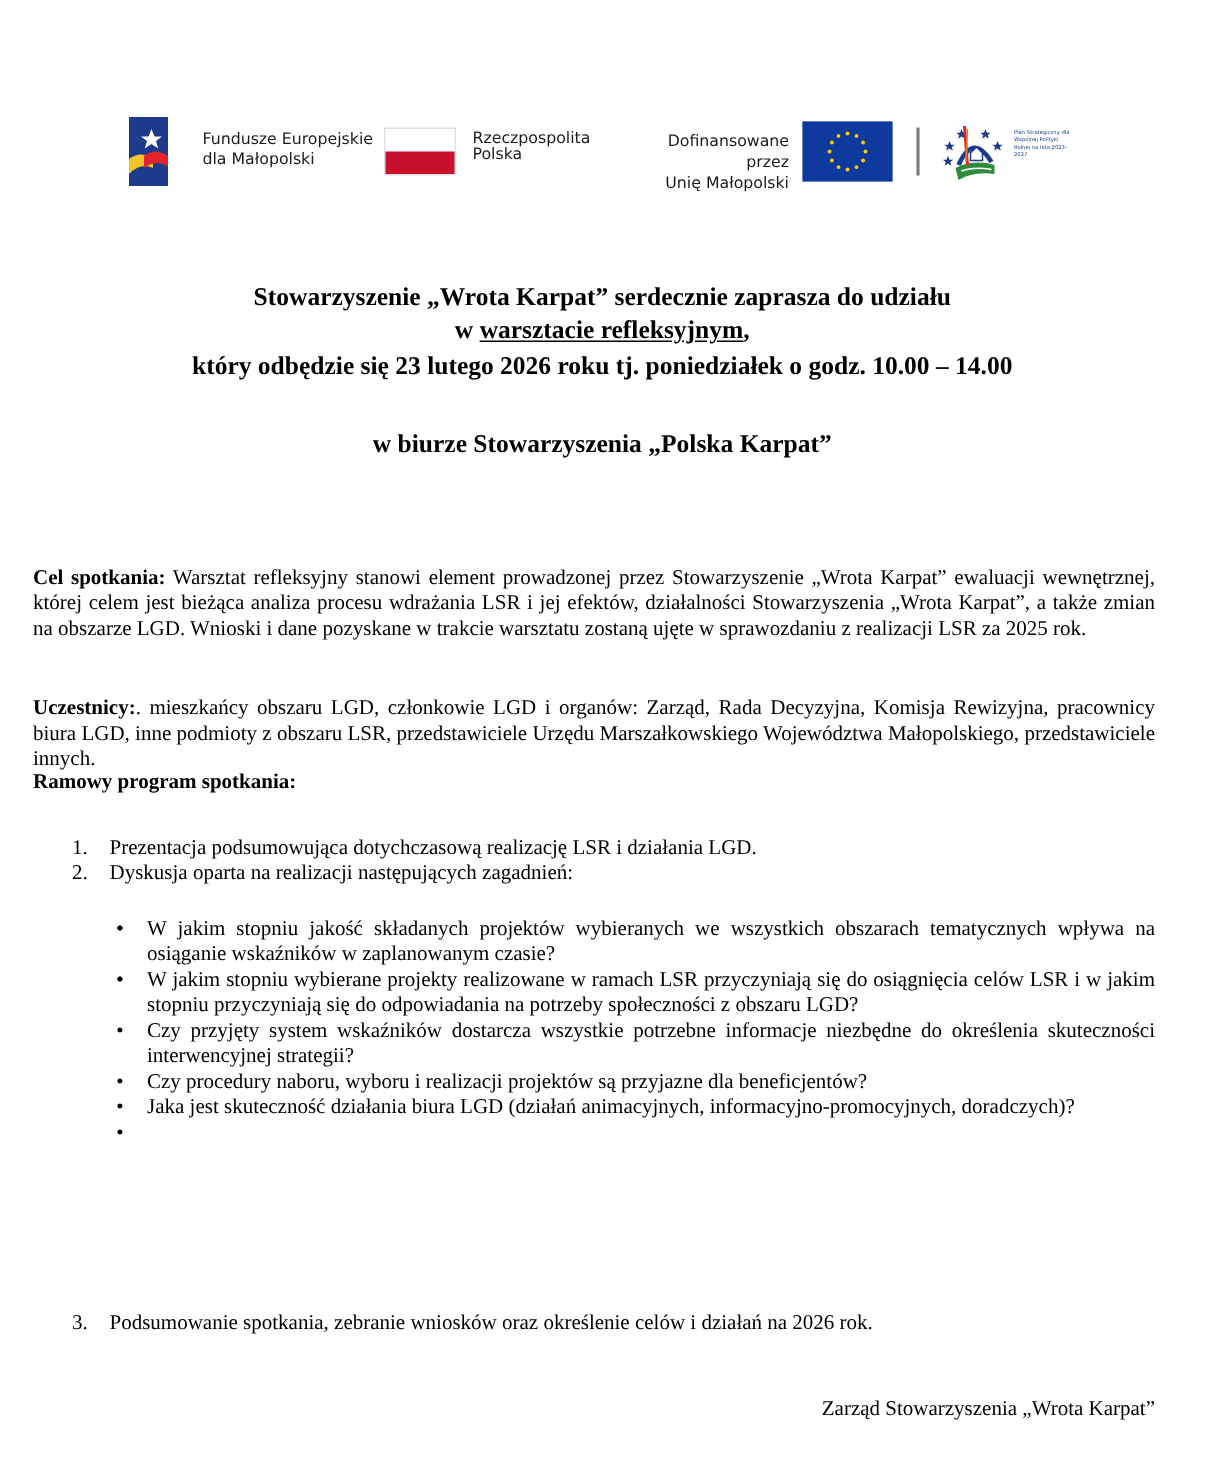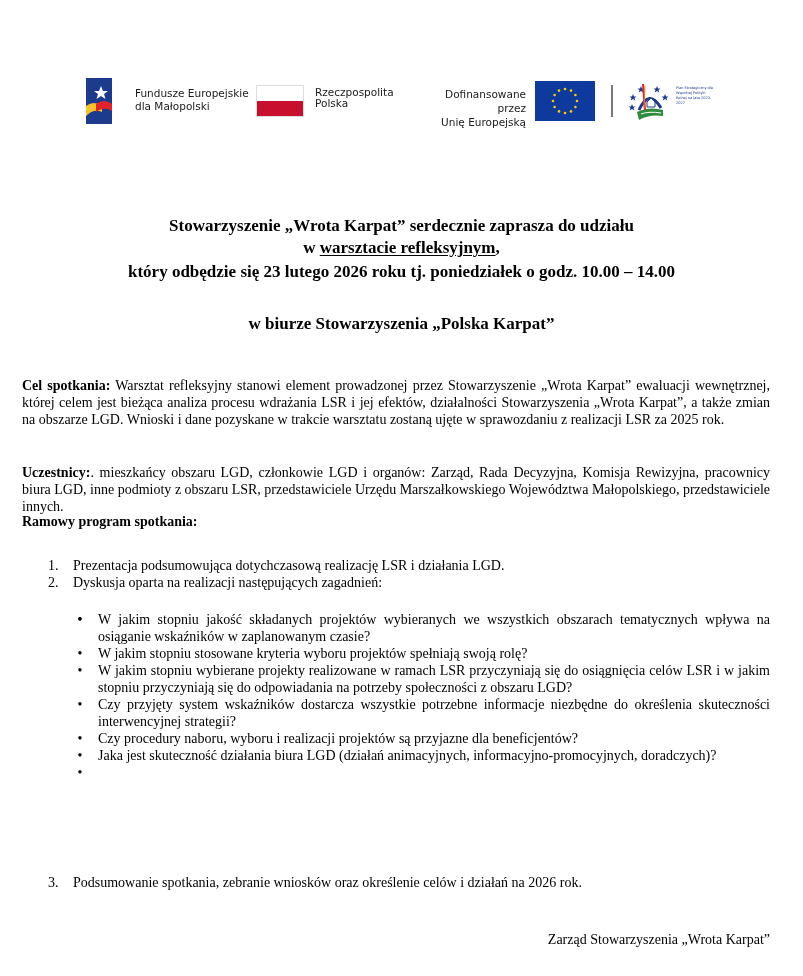--- a/index.html
+++ b/index.html
@@ -20,21 +20,21 @@
   .logo-eu-text { position: absolute; left: 330px; top: 9px; width: 110px; text-align: right;
                   font-family: "DejaVu Sans", sans-serif; font-size: 10.5px; line-height: 14px; color: #1a1a1a; }
   .logo-eu-flag { position: absolute; left: 449px; top: 3px; width: 60px; height: 40px; background: #0d3a9c; }
   .logo-sep { position: absolute; left: 525px; top: 7px; width: 2px; height: 32px; background: #777; }
   .logo-prow { position: absolute; left: 541px; top: 2px; width: 44px; height: 42px; }
   .logo-prow-text { position: absolute; left: 590px; top: 8px; font-family: "DejaVu Sans", sans-serif;
                     font-size: 3.5px; line-height: 5px; color: #1d3b8c; width: 40px; }
 
   
   .heading { position: absolute; left: 0; width: 803px; text-align: center; font-weight: bold;
-             font-size: 17px; line-height: 20px; margin-top: 28px; }
+             font-size: 17px; line-height: 20px; }
   .h1 { top: 188px; }
   .h2 { top: 210px; }
   .h2 u { text-decoration: underline; text-underline-offset: 2px; }
   .h3 { top: 234px; }
   .h4 { top: 286px; }
 
   
   .para { position: absolute; left: 22px; width: 748px; font-size: 14px; line-height: 17px;
           text-align: justify; }
   .para b { font-weight: bold; }
@@ -75,21 +75,21 @@
     <div class="white"></div>
       <div class="red"></div>
   </div>
   <div class="logo-rp-text">
     <div>Rzeczpospolita</div>
     <div>Polska</div>
   </div>
 
   <div class="logo-eu-text">
     <div>Dofinansowane przez</div>
-    <div>Unię Europejską</div>
+    <div>Unię Małopolski</div>
   </div>
   <svg class="logo-eu-flag" viewBox="0 0 60 40">
     <rect width="60" height="40" fill="#0d3a9c"></rect>
     <g fill="#ffcc00">
       <circle cx="30" cy="8" r="1.3"></circle>
         <circle cx="36" cy="9.6" r="1.3"></circle>
         <circle cx="40.4" cy="14" r="1.3"></circle>
       <circle cx="42" cy="20" r="1.3"></circle>
         <circle cx="40.4" cy="26" r="1.3"></circle>
         <circle cx="36" cy="30.4" r="1.3"></circle>
@@ -138,21 +138,21 @@
   </div>
   <div class="num-item">
     <span class="n">2.</span>
     <span>Dyskusja oparta na realizacji następujących zagadnień:</span>
   </div>
 </div>
 
 <div class="bullets">
   <div class="b-item"><span class="dot">•</span></div>
   <div class="b-item"><span class="dot">•</span><span>W jakim stopniu jakość składanych projektów wybieranych we wszystkich obszarach tematycznych wpływa na osiąganie wskaźników w zaplanowanym czasie?</span></div>
-  <div class="b-item"><span class="dot">•</span><span>W jakim stopniu stosowane kryteria wyboru projektów spełniają swoją rolę?</span></div>
+  <div class="b-item"><span class="dot">•</span></div>
   <div class="b-item"><span class="dot">•</span><span>W jakim stopniu wybierane projekty realizowane w ramach LSR przyczyniają się do osiągnięcia celów LSR i w jakim stopniu przyczyniają się do odpowiadania na potrzeby społeczności z obszaru LGD?</span></div>
   <div class="b-item"><span class="dot">•</span><span>Czy przyjęty system wskaźników dostarcza wszystkie potrzebne informacje niezbędne do określenia skuteczności interwencyjnej strategii?</span></div>
   <div class="b-item"><span class="dot">•</span><span>Czy procedury naboru, wyboru i realizacji projektów są przyjazne dla beneficjentów?</span></div>
   <div class="b-item"><span class="dot">•</span><span>Jaka jest skuteczność działania biura LGD (działań animacyjnych, informacyjno-promocyjnych, doradczych)?</span></div>
   <div class="b-item"><span class="dot">•</span></div>
 </div>
 
 <div class="num-list nl3">
   <div class="num-item">
     <span class="n">3.</span>

